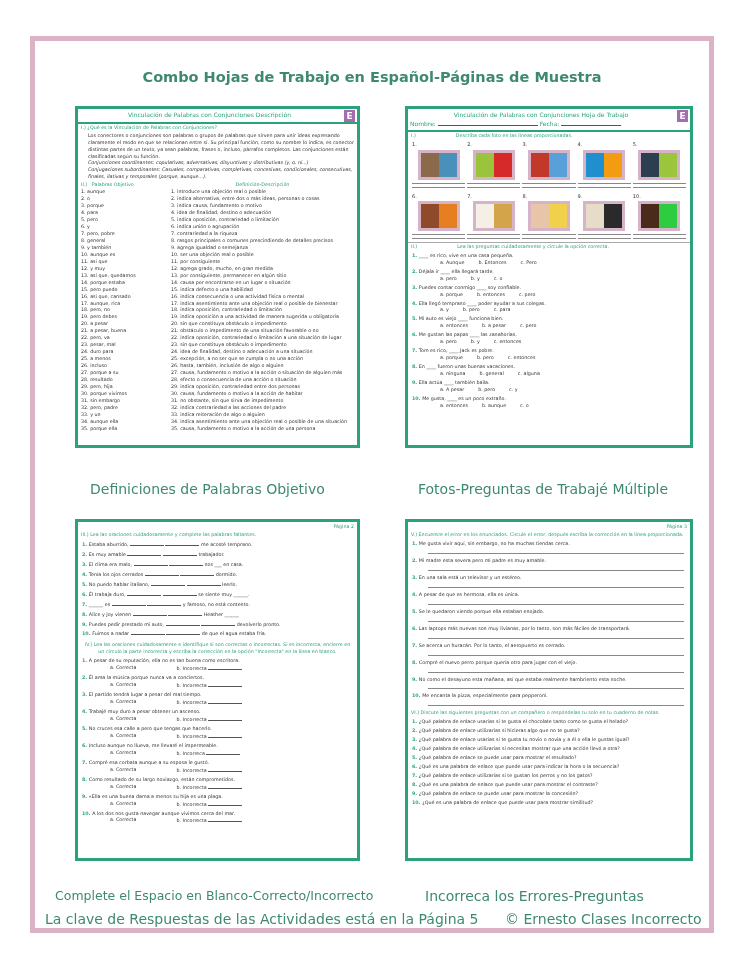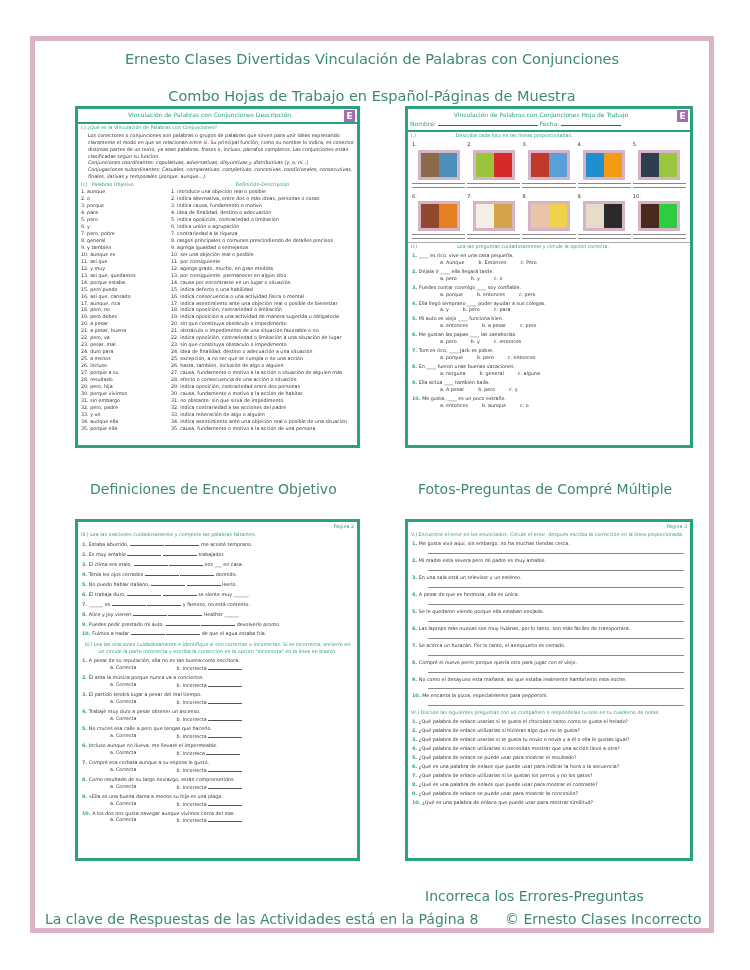--- a/index.html
+++ b/index.html
@@ -1,20 +1,20 @@
 <!DOCTYPE html>
 <html><head>
 <meta charset="utf-8">
 <style>
   * { box-sizing: border-box; margin: 0; padding: 0; }
   body { width: 750px; height: 970px; background: #ffffff; font-family: "DejaVu Sans", sans-serif; position: relative; overflow: hidden; }
   .frame { position: absolute; left: 30px; top: 36px; width: 684px; height: 897px; border: 5px solid #dcb3c6; background: #fff; }
   .title { position: absolute; left: 0; width: 100%; text-align: center; color: #3e8a6e; font-size: 14.5px; }
   .title1 { top: 10px; }
-  .title2 { top: 47px; }
+  .title2 { top: 28px; font-weight: bold; }
   .cap { position: absolute; color: #3e8a6e; font-size: 14px; }
   .page { position: absolute; border: 3px solid #2aa37a; background: #fff; font-size: 4.8px; color: #333; line-height: 1.45; overflow: hidden; }
   .g { color: #2aa37a; }
   .pg-head { border-bottom: 2px solid #2aa37a; color: #2aa37a; text-align: center; font-size: 6px; padding: 2px 18px 2px 2px; position: relative; }
   .logo { position: absolute; right: 2px; top: 1px; width: 11px; height: 12px; background: #a56db0; color: #fff; font-size: 9px; line-height: 12px; text-align: center; font-weight: bold; }
   .sec { color: #2aa37a; padding: 1px 3px; }
   .para { padding: 0 3px 0 10px; }
   .defs { display: grid; grid-template-columns: 90px 1fr; padding: 0 3px; }
   .num { color: #2aa37a; font-weight: bold; }
   .photo-grid { display: grid; grid-template-columns: repeat(5, 1fr); gap: 2px; padding: 0 4px; }
@@ -23,21 +23,20 @@
   .pline { border-bottom: 1px solid #888; margin: 3px 0; height: 0; }
   .mc-item { padding: 1px 4px; }
   .mc-opts { padding-left: 28px; display: flex; gap: 14px; }
   .blank { display: inline-block; width: 34px; border-bottom: 1px solid #555; height: 5px; }
   .ansline { border-bottom: 1px solid #888; margin: 4px 6px 3px 20px; }
 </style>
 </head>
 <body>
 
 <div class="frame">
-  <div class="title title1">Ernesto Clases Divertidas Vinculación de Palabras con Conjunciones</div>
   <div class="title title2">Combo Hojas de Trabajo en Español-Páginas de Muestra</div>
 
   <div class="page" id="p1" style="left:40px;top:65px;width:285px;height:342px;">
     <div class="pg-head">
       <span>Vinculación de Palabras con Conjunciones Descripción</span>
       <span class="logo">E</span>
     </div>
     <div class="sec">I.) ¿Qué es la Vinculación de Palabras con Conjunciones?</div>
     <div class="para">Los conectores o conjunciones son palabras o grupos de palabras que sirven para unir ideas expresando claramente el modo en que se relacionan entre sí. Su principal función, como su nombre lo indica, es conector distintas partes de un texto, ya sean palabras, frases o, incluso, párrafos completos. Las conjunciones están clasificadas según su función.</div>
     <div class="para" style="font-style:italic">Conjunciones coordinantes: copulativas, adversativas, disyuntivas y distributivas (y, o, ni...)</div>
@@ -273,22 +272,22 @@
           <div><span class="num">10. </span><span>Me gusta, ____ es un poco extraño.</span></div>
           <div class="mc-opts">
             <span>a. entonces</span>
             <span>b. aunque</span>
             <span>c. o</span>
           </div>
         </div>
       </div>
   </div>
 
-  <div class="cap" style="left:55px;top:440px;">Definiciones de Encuentre Objetivo</div>
-  <div class="cap" style="left:383px;top:440px;">Fotos-Preguntas de Compré Múltiple</div>
+  <div class="cap" style="left:55px;top:440px;">Definiciones de Palabras Objetivo</div>
+  <div class="cap" style="left:383px;top:440px;">Fotos-Preguntas de Trabajé Múltiple</div>
 
   <div class="page" id="p3" style="left:40px;top:478px;width:285px;height:342px;">
     <div style="text-align:right;padding:2px 3px 0;" class="g">Página 2</div>
     <div class="sec">III.) Lea las oraciones cuidadosamente y complete las palabras faltantes.</div>
     <div id="fill-list">
         <div class="mc-item"><span class="num">1. </span><span>Estaba aburrido, </span><span class="blank"></span> <span class="blank"></span><span> me acosté temprano.</span></div>
         <div class="mc-item"><span class="num">2. </span><span>Es muy amable </span><span class="blank"></span> <span class="blank"></span><span> trabajador.</span></div>
         <div class="mc-item"><span class="num">3. </span><span>El clima era malo, </span><span class="blank"></span> <span class="blank"></span><span> nos ___ en casa.</span></div>
         <div class="mc-item"><span class="num">4. </span><span>Tenía los ojos cerrados </span><span class="blank"></span> <span class="blank"></span><span> dormido.</span></div>
         <div class="mc-item"><span class="num">5. </span><span>No puedo hablar italiano, </span><span class="blank"></span> <span class="blank"></span><span> leerlo.</span></div>
@@ -406,16 +405,17 @@
         <div class="mc-item"><span class="num">4. </span><span>¿Qué palabra de enlace utilizarías si necesitas mostrar que una acción llevó a otra?</span></div>
         <div class="mc-item"><span class="num">5. </span><span>¿Qué palabra de enlace se puede usar para mostrar el resultado?</span></div>
         <div class="mc-item"><span class="num">6. </span><span>¿Qué es una palabra de enlace que puede usar para indicar la hora o la secuencia?</span></div>
         <div class="mc-item"><span class="num">7. </span><span>¿Qué palabra de enlace utilizarías si te gustan los perros y no los gatos?</span></div>
         <div class="mc-item"><span class="num">8. </span><span>¿Qué es una palabra de enlace que puede usar para mostrar el contraste?</span></div>
         <div class="mc-item"><span class="num">9. </span><span>¿Qué palabra de enlace se puede usar para mostrar la concesión?</span></div>
         <div class="mc-item"><span class="num">10. </span><span>¿Qué es una palabra de enlace que puede usar para mostrar similitud?</span></div>
       </div>
   </div>
 
+  <div class="cap" style="left:20px;top:847px;font-size:12.5px;">Complete el Espacio en Blanco-Correcto/Incorrecto</div>
   <div class="cap" style="left:390px;top:847px;">Incorreca los Errores-Preguntas</div>
-  <div class="cap" style="left:10px;top:870px;font-size:14px;">La clave de Respuestas de las Actividades está en la Página 8</div>
+  <div class="cap" style="left:10px;top:870px;font-size:14px;">La clave de Respuestas de las Actividades está en la Página 5</div>
   <div class="cap" style="left:470px;top:870px;font-size:14px;">© Ernesto Clases Incorrecto</div>
 </div>
 
 </body></html>

